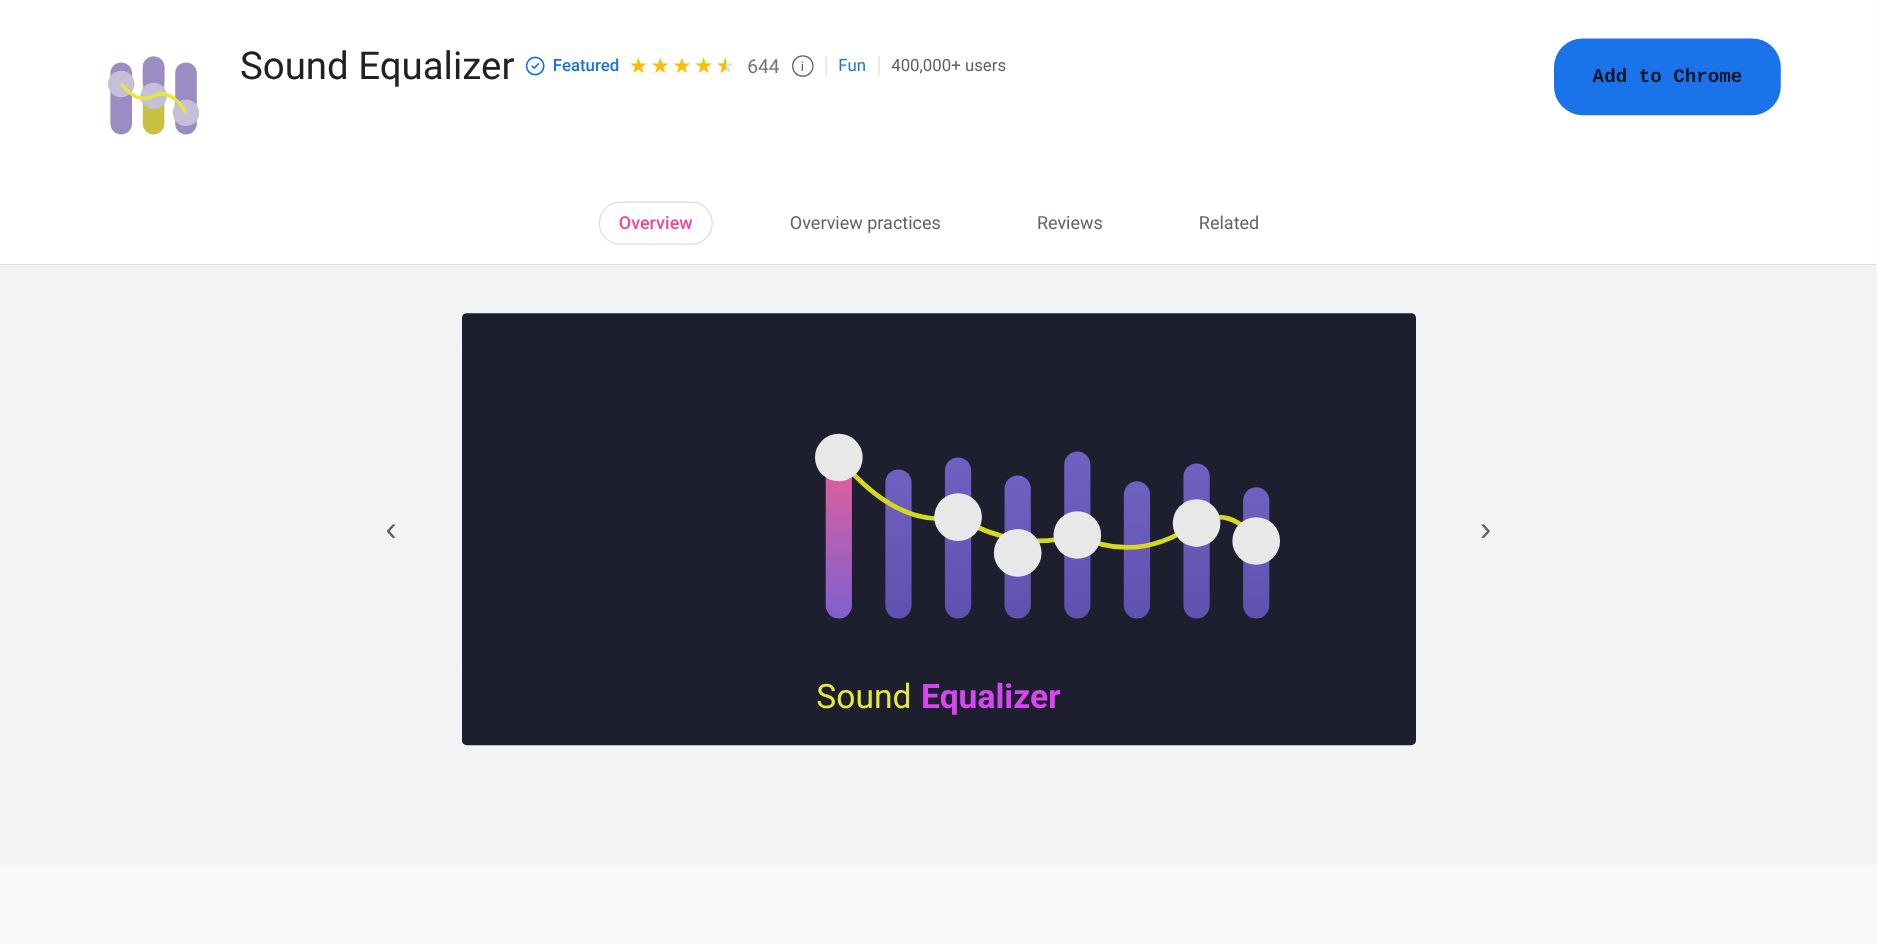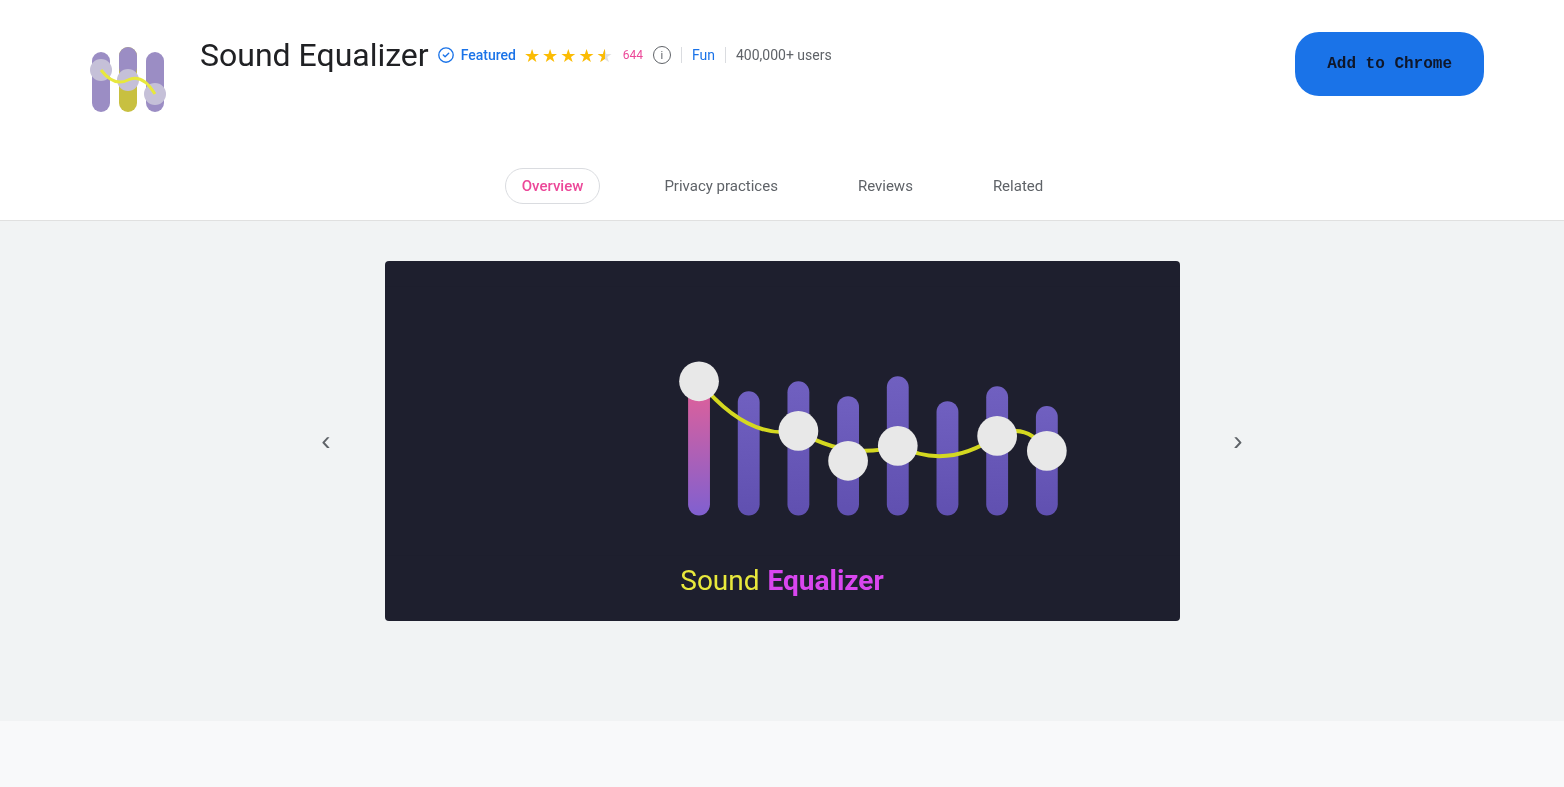--- a/index.html
+++ b/index.html
@@ -78,22 +78,22 @@
       align-items: center;
       gap: 2px;
     }
 
     .star {
       color: #fbbc04;
       font-size: 18px;
     }
 
     .rating-count {
-      color: #ec4899;
-      font-size: 12px;
+      color: #737373;
+      font-size: 16px;
     }
 
     .info-icon {
       width: 18px;
       height: 18px;
       border: 1.5px solid #5f6368;
       border-radius: 50%;
       display: inline-flex;
       align-items: center;
       justify-content: center;
@@ -302,21 +302,21 @@
           <span class="users-count">400,000+ users</span>
         </div>
       </div>
     </div>
 
     <button class="add-to-chrome-btn">Add to Chrome</button>
   </div>
 
   <nav class="nav-tabs">
     <div class="nav-tab active">Overview</div>
-    <div class="nav-tab">Privacy practices</div>
+    <div class="nav-tab">Overview practices</div>
     <div class="nav-tab">Reviews</div>
     <div class="nav-tab">Related</div>
   </nav>
 </div>
 
 <div class="content-area">
   <div class="carousel-container">
 
     <button class="carousel-arrow carousel-arrow-left">
       <span>‹</span>

